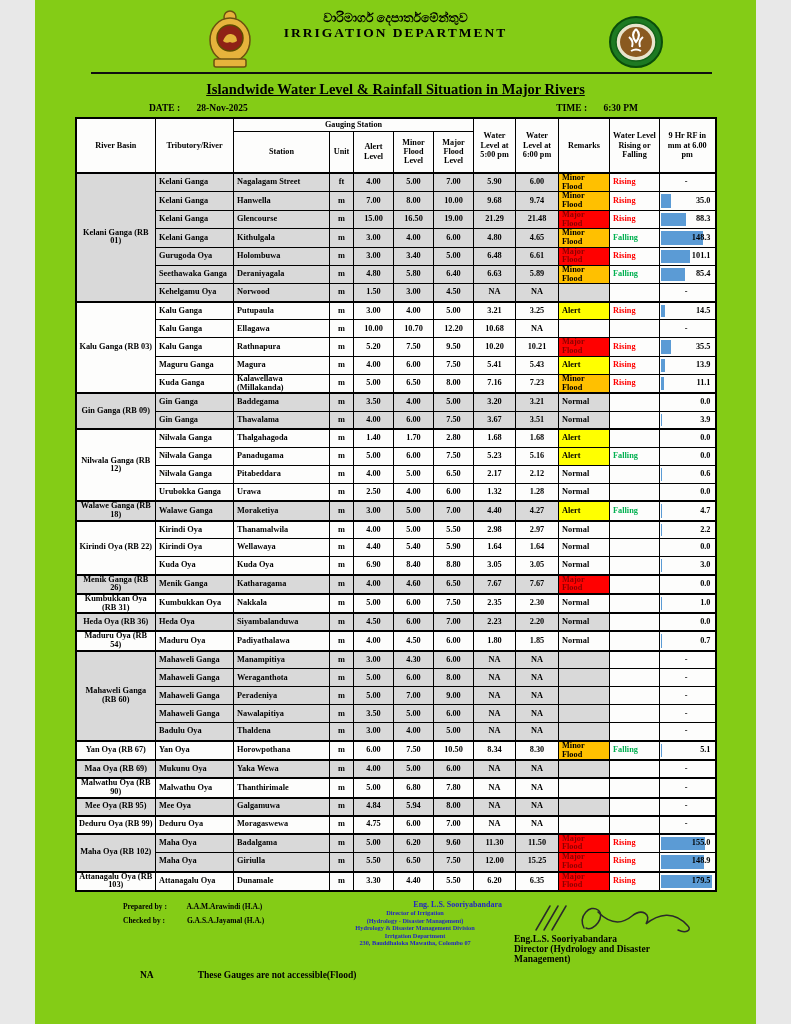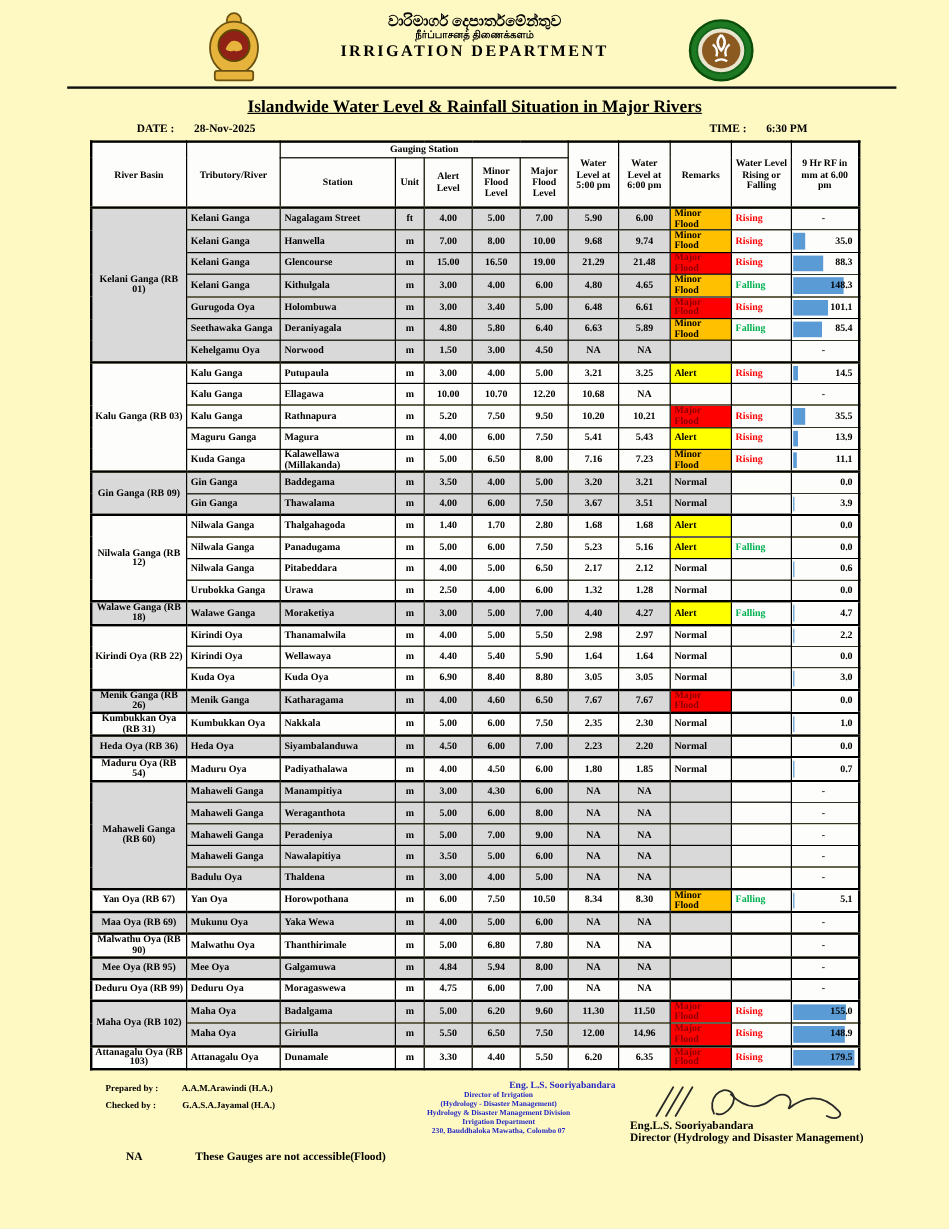--- a/index.html
+++ b/index.html
@@ -1,19 +1,19 @@
 <!DOCTYPE html>
 <html><head>
 <meta charset="utf-8">
 <style>
   * { box-sizing: border-box; }
   html,body { margin:0; padding:0; background:#e8e8e8; }
   .page {
-    position:relative; width:791px; height:1024px; margin:0 auto;
-    background:#fef9c3; font-family:"Liberation Serif", serif; color:#000;
+    position:relative; width:721px; height:1024px; margin:0 auto;
+    background:#84cc16; font-family:"Liberation Serif", serif; color:#000;
     overflow:hidden;
   }
   
   .lh { position:relative; height:72px; }
   .emblem-left { position:absolute; left:168px; top:9px; }
   .logo-right  { position:absolute; left:572px; top:15px; }
   .lh-center { position:absolute; left:0; right:0; top:11px; text-align:center; line-height:1.12; }
   .lh-si  { font-size:12.5px; font-weight:bold; }
   .lh-ta  { font-size:8.5px;  font-weight:bold; }
   .lh-en  { font-size:13.5px; font-weight:bold; letter-spacing:2px; }
@@ -68,21 +68,20 @@
       <svg width="54" height="60" viewBox="0 0 54 60">
         <circle cx="27" cy="8" r="6" fill="#e6b33c" stroke="#6b5210" stroke-width="1.5"></circle>
         <ellipse cx="27" cy="31" rx="20" ry="22" fill="#e6b33c" stroke="#6b5210" stroke-width="1.5"></ellipse>
         <circle cx="27" cy="29" r="13" fill="#8f2116" stroke="#5d4a00" stroke-width="1.5"></circle>
         <path d="M20 32 q3 -8 8 -7 q6 1 6 7 q-4 3 -7 1 q-4 2 -7 -1 z" fill="#e6b33c"></path>
         <rect x="11" y="50" width="32" height="8" rx="2" fill="#e6b33c" stroke="#6b5210" stroke-width="1.5"></rect>
       </svg>
     </div>
     <div class="lh-center">
       <div class="lh-si">වාරිමාර්ග දෙපාර්තමේන්තුව</div>
-      <div class="lh-ta">நீர்ப்பாசனத் திணைக்களம்</div>
       <div class="lh-en">IRRIGATION DEPARTMENT</div>
     </div>
     <div class="logo-right">
       <svg width="58" height="54" viewBox="0 0 58 54">
         <ellipse cx="29" cy="27" rx="26" ry="25" fill="#1d7a22" stroke="#0a4d0a" stroke-width="2"></ellipse>
         <ellipse cx="29" cy="27" rx="20" ry="19" fill="#e9e5ce" stroke="#14641a" stroke-width="1.5"></ellipse>
         <ellipse cx="29" cy="27" rx="16" ry="15" fill="#8a5a20"></ellipse>
         <path d="M29 14 q6 6 0 13 q-6 -7 0 -13 M22 22 q5 4 3 10 M36 22 q-5 4 -3 10 M24 36 q5 -3 10 0" stroke="#ffffff" stroke-width="2" fill="none"></path>
       </svg>
     </div>
@@ -660,21 +659,21 @@
           <td class="c-rf"><div class="rf-bar" style="width: 81.2%;"></div><span class="rf-val">155.0</span></td>
         </tr>
         <tr class="shaded">
           <td class="c-trib">Maha Oya</td>
           <td class="c-station">Giriulla</td>
           <td class="c-unit">m</td>
           <td class="c-num">5.50</td>
           <td class="c-num">6.50</td>
           <td class="c-num">7.50</td>
           <td class="c-num">12.00</td>
-          <td class="c-num">14.96</td>
+          <td class="c-num">15.25</td>
           <td class="c-remark remark-major">Major Flood</td>
           <td class="c-trend trend-rising">Rising</td>
           <td class="c-rf"><div class="rf-bar" style="width: 78%;"></div><span class="rf-val">148.9</span></td>
         </tr>
         <tr class="sec-start">
           <td class="c-basin" rowspan="1">Attanagalu Oya (RB 103)</td>
           <td class="c-trib">Attanagalu Oya</td>
           <td class="c-station">Dunamale</td>
           <td class="c-unit">m</td>
           <td class="c-num">3.30</td>

